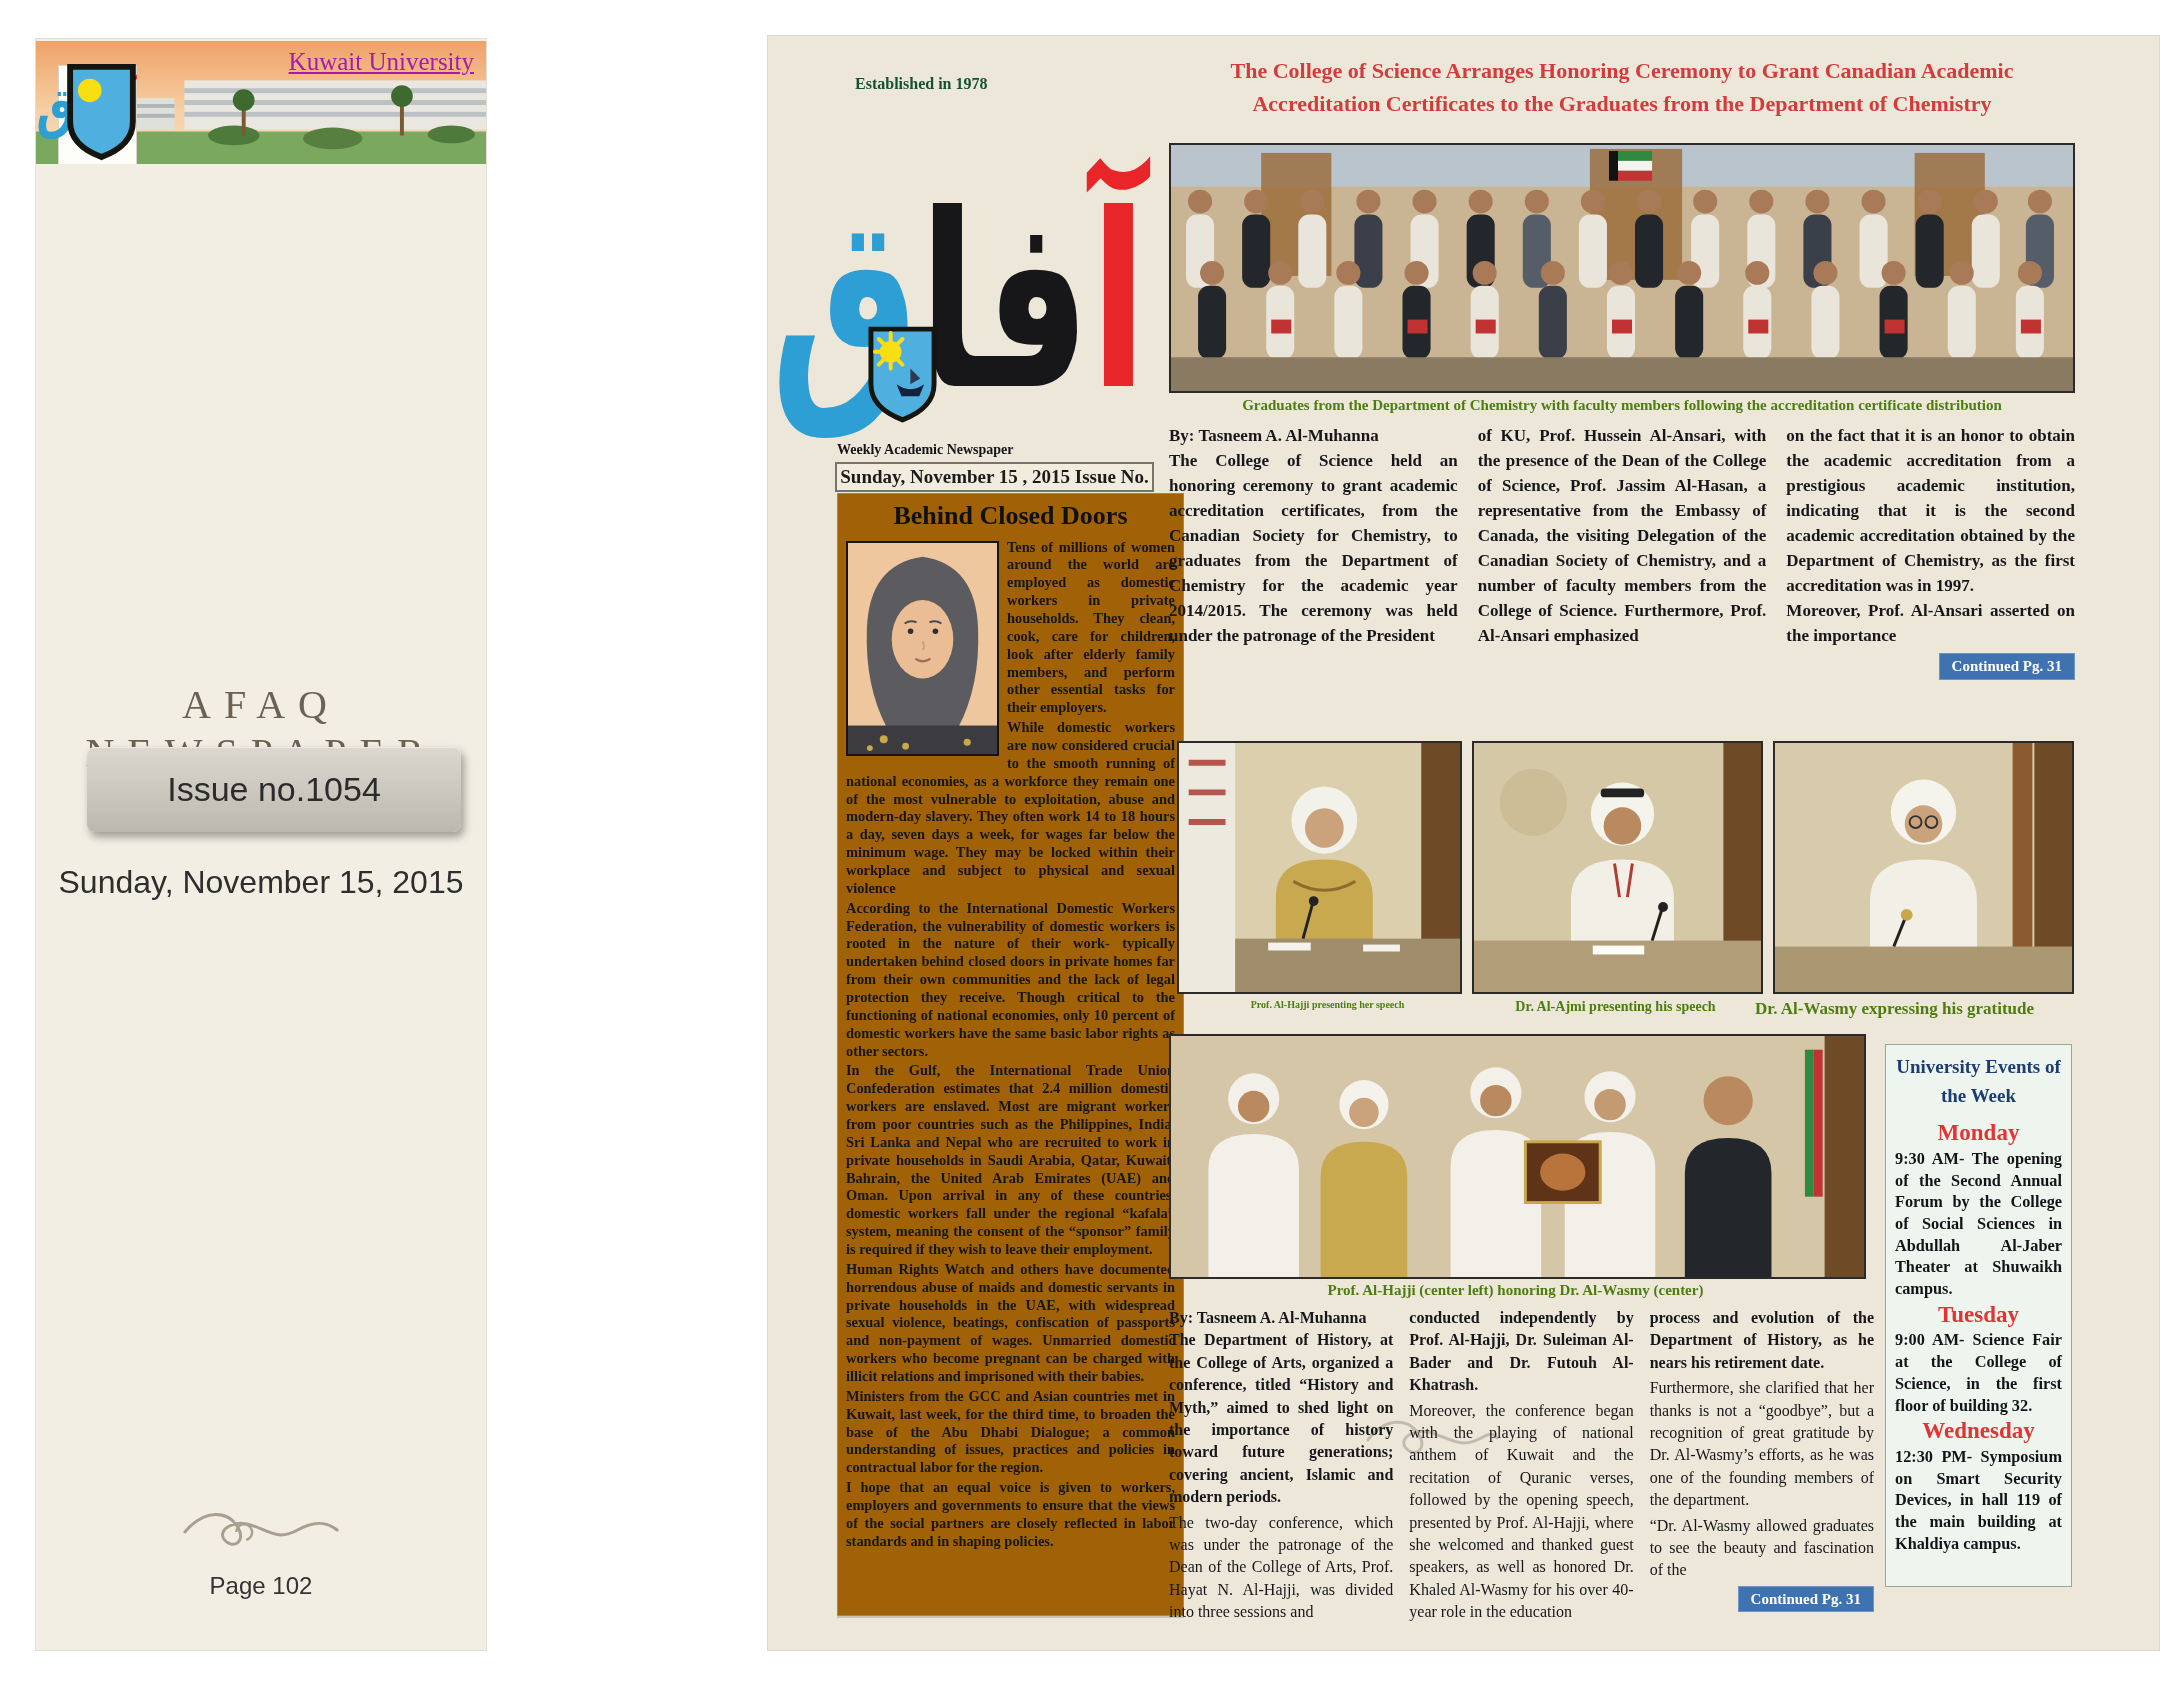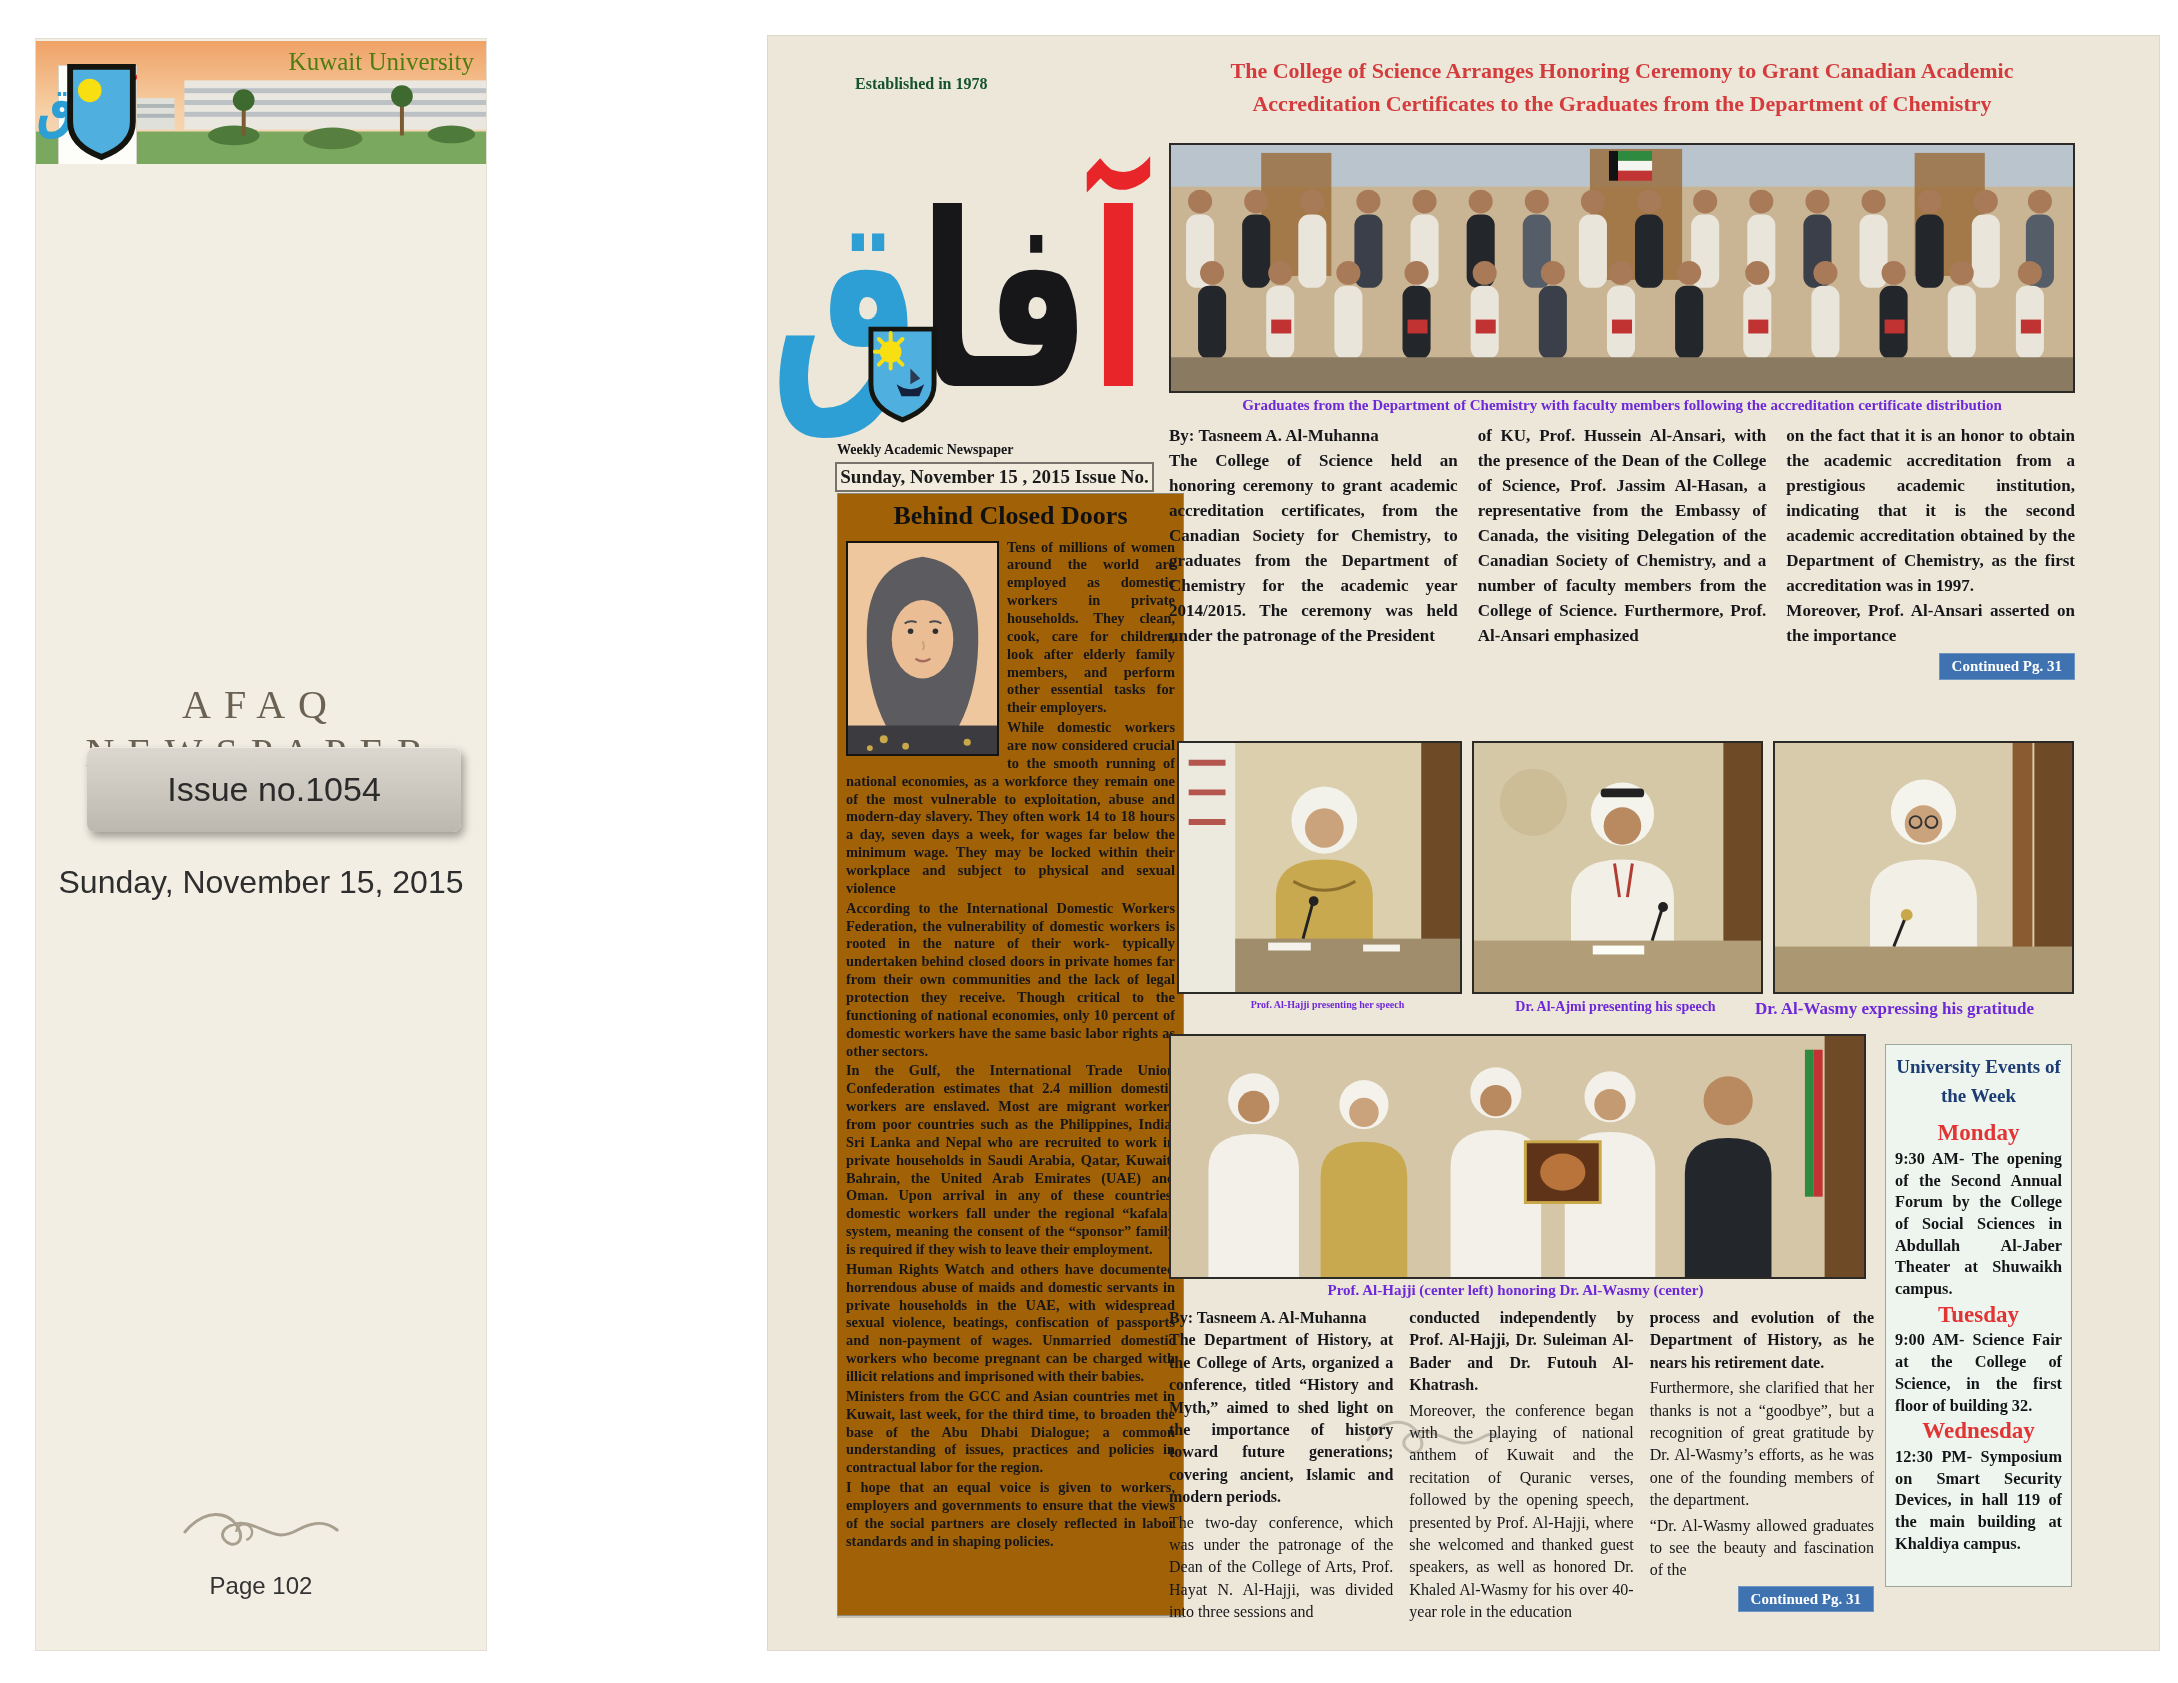--- a/index.html
+++ b/index.html
@@ -4,21 +4,21 @@
 <style>
   html,body{margin:0;padding:0;background:#ffffff;}
   .stage{position:relative;width:2178px;height:1683px;background:#ffffff;overflow:hidden;
          font-family:"Liberation Serif",serif;color:#1c1c1c;}
 
   
   .left-card{position:absolute;left:35px;top:38px;width:450px;height:1611px;
              background:#f2eee3;border:1px solid #e3dfd3;}
   .banner{position:absolute;left:0;top:2px;width:450px;height:123px;overflow:hidden;}
   .banner svg{display:block;width:100%;height:100%;}
-  .uni-name{position:absolute;right:12px;top:6px;font:400 25px/1.2 "Liberation Serif",serif;color:#4d7c0f;}
+  .uni-name{position:absolute;right:12px;top:6px;font:400 25px/1.2 "Liberation Serif",serif;color:#a21caf;text-decoration:underline;}
   .logo-box{position:absolute;left:22px;top:24px;width:77px;height:98px;background:#fdfdfa;
             border:1px solid #d8d4c8;text-align:center;}
   .mini-logo{direction:rtl;font-family:"DejaVu Sans",sans-serif;font-weight:700;font-size:44px;
              line-height:83px;transform:scaleY(1.25);}
   .mini-shield{position:absolute;left:4px;bottom:3px;width:16px;height:22px;}
   .lp-title{position:absolute;left:0;top:642px;width:100%;text-align:center;margin:0;
             font:400 40px/1.2 "Liberation Serif",serif;letter-spacing:13px;color:#6b6254;}
   .issue-btn{position:absolute;left:51px;top:708px;width:374px;height:85px;border-radius:8px;
              background:linear-gradient(#dcd8d0,#c6c2ba 70%,#bcb8b0);
              box-shadow:3px 5px 8px rgba(0,0,0,.35), inset 0 1px 0 #eceae4;
@@ -55,21 +55,21 @@
                 background:#efc79e;overflow:hidden;}
   .bcd-portrait svg{display:block;width:100%;height:100%;}
   .bcd-body p{margin:0 0 2px 0;}
 
   
   .chem-headline{position:absolute;left:401px;top:18px;width:906px;text-align:center;
                  font:700 22px/1.5 "Liberation Serif",serif;color:var(--headline-red,#d43b3d);}
   .ph{position:absolute;border:2px solid #2b2a26;background:#cbbb9c;overflow:hidden;}
   .ph svg{display:block;width:100%;height:100%;}
   .chem-photo{left:401px;top:107px;width:902px;height:246px;}
-  .cap{position:absolute;text-align:center;font:700 15px/1.3 "Liberation Serif",serif;color:#6d28d9;}
+  .cap{position:absolute;text-align:center;font:700 15px/1.3 "Liberation Serif",serif;color:#4d7c0f;}
   .chem-caption{left:401px;top:360px;width:906px;}
   .cols{position:absolute;display:flex;}
   .chem-cols{left:401px;top:388px;width:906px;gap:20px;}
   .chem-cols .col{flex:1;font:700 17px/1.47 "Liberation Serif",serif;text-align:justify;color:#17171b;}
   .byline-line{font-weight:700;}
   .badge{display:inline-block;background:var(--badge-blue,#3e72b0);color:#fff;
          font:700 15px/1.25 "Liberation Serif",serif;padding:3px 12px;border:1px solid #6e96c2;}
   .badge-row{text-align:right;margin-top:4px;}
 
   

